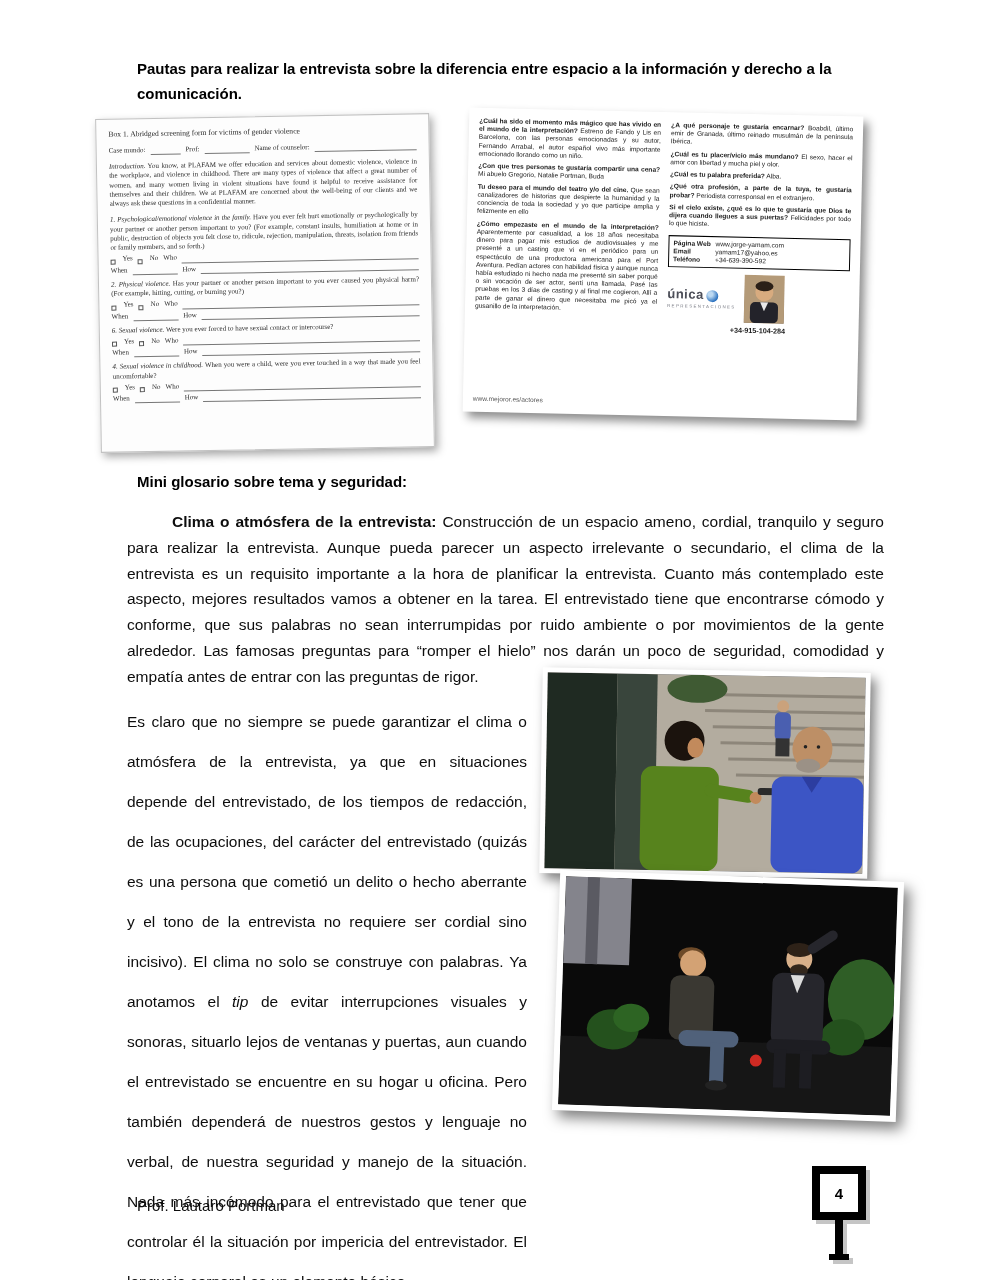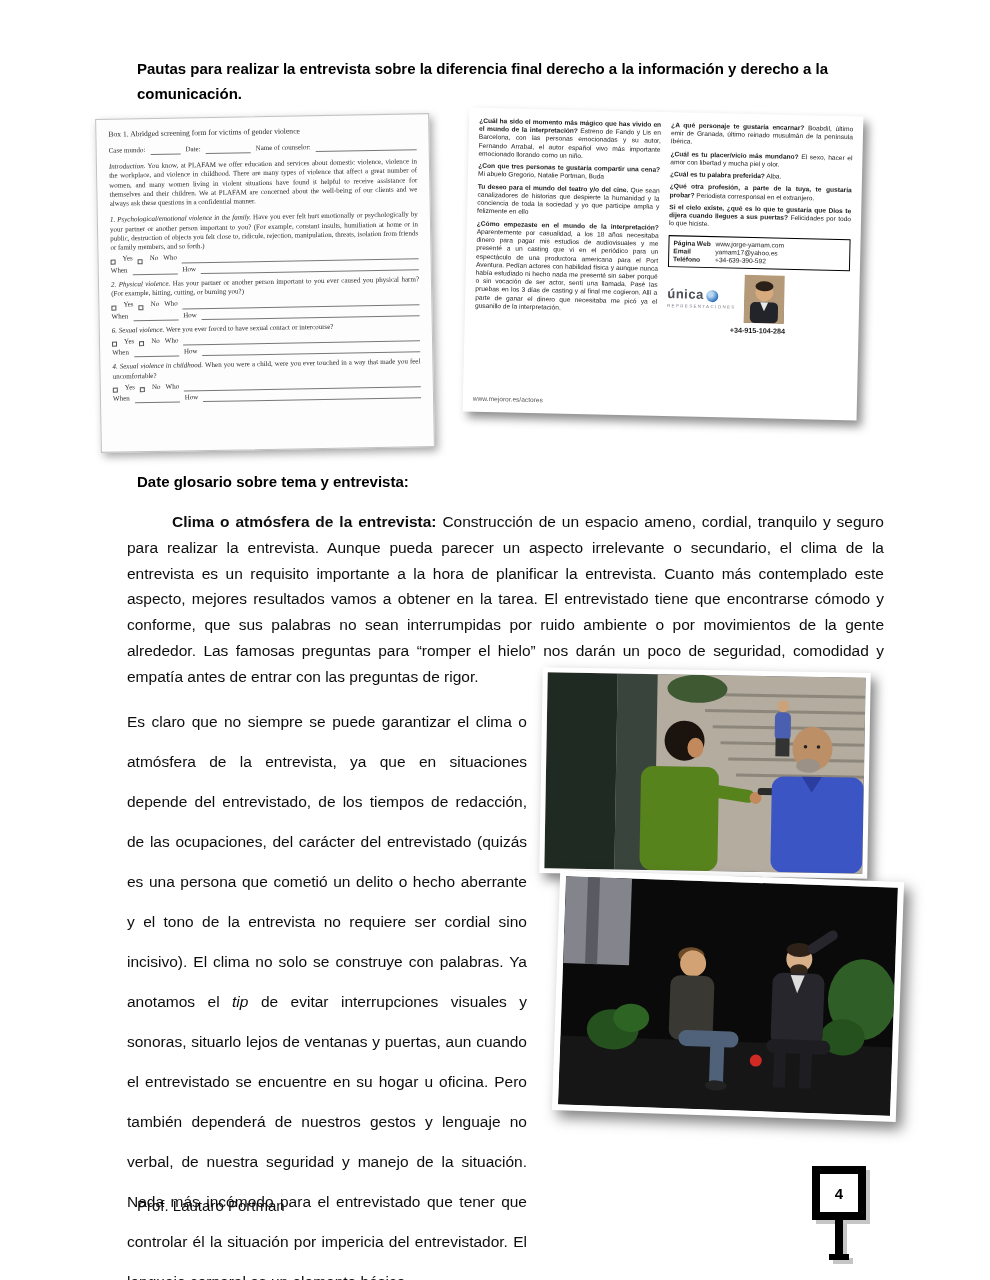--- a/index.html
+++ b/index.html
@@ -63,28 +63,28 @@
   .pm-sign { width:54px; height:54px; border:8px solid #000; background:#fff; margin-left:6px;
     display:flex; align-items:center; justify-content:center; font-weight:bold; font-size:15px; color:#000; }
   .pm-post { width:8px; height:34px; background:#000; margin-left:29px; }
   .pm-foot { width:20px; height:6px; background:#000; margin-left:23px; }
 </style>
 </head>
 <body>
 
 <div id="page">
 
-  <div class="doc-title">Pautas para realizar la entrevista sobre la diferencia final derecho a la información y derecho a la comunicación.</div>
+  <div class="doc-title">Pautas para realizar la entrevista sobre la diferencia entre espacio a la información y derecho a la comunicación.</div>
 
   <div class="form-card">
     <div class="form-box-title">Box 1. Abridged screening form for victims of gender violence</div>
     <div class="form-meta">
       <span>Case mundo:</span>
         <span class="blank w30"></span>
-      <span>Date:</span>
+      <span>Prof:</span>
         <span class="blank w45"></span>
       <span>Name of counselor:</span>
         <span class="blank grow"></span>
     </div>
     <div class="form-intro">
       <span class="ital">Introduction.</span><span> You know, at PLAFAM we offer education and services about domestic violence, violence in the workplace, and violence in childhood. There are many types of violence that affect a great number of women, and many women living in violent situations have found it helpful to receive assistance for themselves and their children. We at PLAFAM are concerned about the well-being of our clients and we always ask these questions in a confidential manner.</span>
     </div>
 
     <div class="fq">
       <div class="fq-text"><span class="ital">1. Psychological/emotional violence in the family.</span><span> Have you ever felt hurt emotionally or psychologically by your partner or another person important to you? (For example, constant insults, humiliation at home or in public, destruction of objects you felt close to, ridicule, rejection, manipulation, threats, isolation from friends or family members, and so forth.)</span></div>
@@ -204,21 +204,21 @@
             <ellipse cx="20" cy="11" rx="9" ry="5" fill="#2b2018"></ellipse>
             <rect x="6" y="27" width="28" height="21" rx="5" fill="#23232a"></rect>
             <polygon points="16,27 24,27 20,36" fill="#e8e8e8"></polygon>
           </svg>
         </div>
       </div>
       <div class="logo-phone">+34-915-104-284</div>
     </div>
   </div>
 
-  <div class="glossary-heading">Date glosario sobre tema y entrevista:</div>
+  <div class="glossary-heading">Mini glosario sobre tema y seguridad:</div>
 
   <div class="para1">
     <span class="bold">Clima o atmósfera de la entrevista:</span><span> Construcción de un espacio ameno, cordial, tranquilo y seguro para realizar la entrevista. Aunque pueda parecer un aspecto irrelevante o secundario, el clima de la entrevista es un requisito importante a la hora de planificar la entrevista. Cuanto más contemplado este aspecto, mejores resultados vamos a obtener en la tarea. El entrevistado tiene que encontrarse cómodo y conforme, que sus palabras no sean interrumpidas por ruido ambiente o por movimientos de la gente alrededor. Las famosas preguntas para “romper el hielo” nos darán un poco de seguridad, comodidad y empatía antes de entrar con las preguntas de rigor.</span>
   </div>
 
   <div class="para2">
     <span>Es claro que no siempre se puede garantizar el clima o atmósfera de la entrevista, ya que en situaciones depende del entrevistado, de los tiempos de redacción, de las ocupaciones, del carácter del entrevistado (quizás es una persona que cometió un delito o hecho aberrante y el tono de la entrevista no requiere ser cordial sino incisivo). El clima no solo se construye con palabras. Ya anotamos el </span><span class="ital">tip</span><span> de evitar interrupciones visuales y sonoras, situarlo lejos de ventanas y puertas, aun cuando el entrevistado se encuentre en su hogar u oficina. Pero también dependerá de nuestros gestos y lenguaje no verbal, de nuestra seguridad y manejo de la situación. Nada más incómodo para el entrevistado que tener que controlar él la situación por impericia del entrevistador. El lenguaje corporal es un elemento básico.</span>
   </div>
 
   <div class="photo1">

